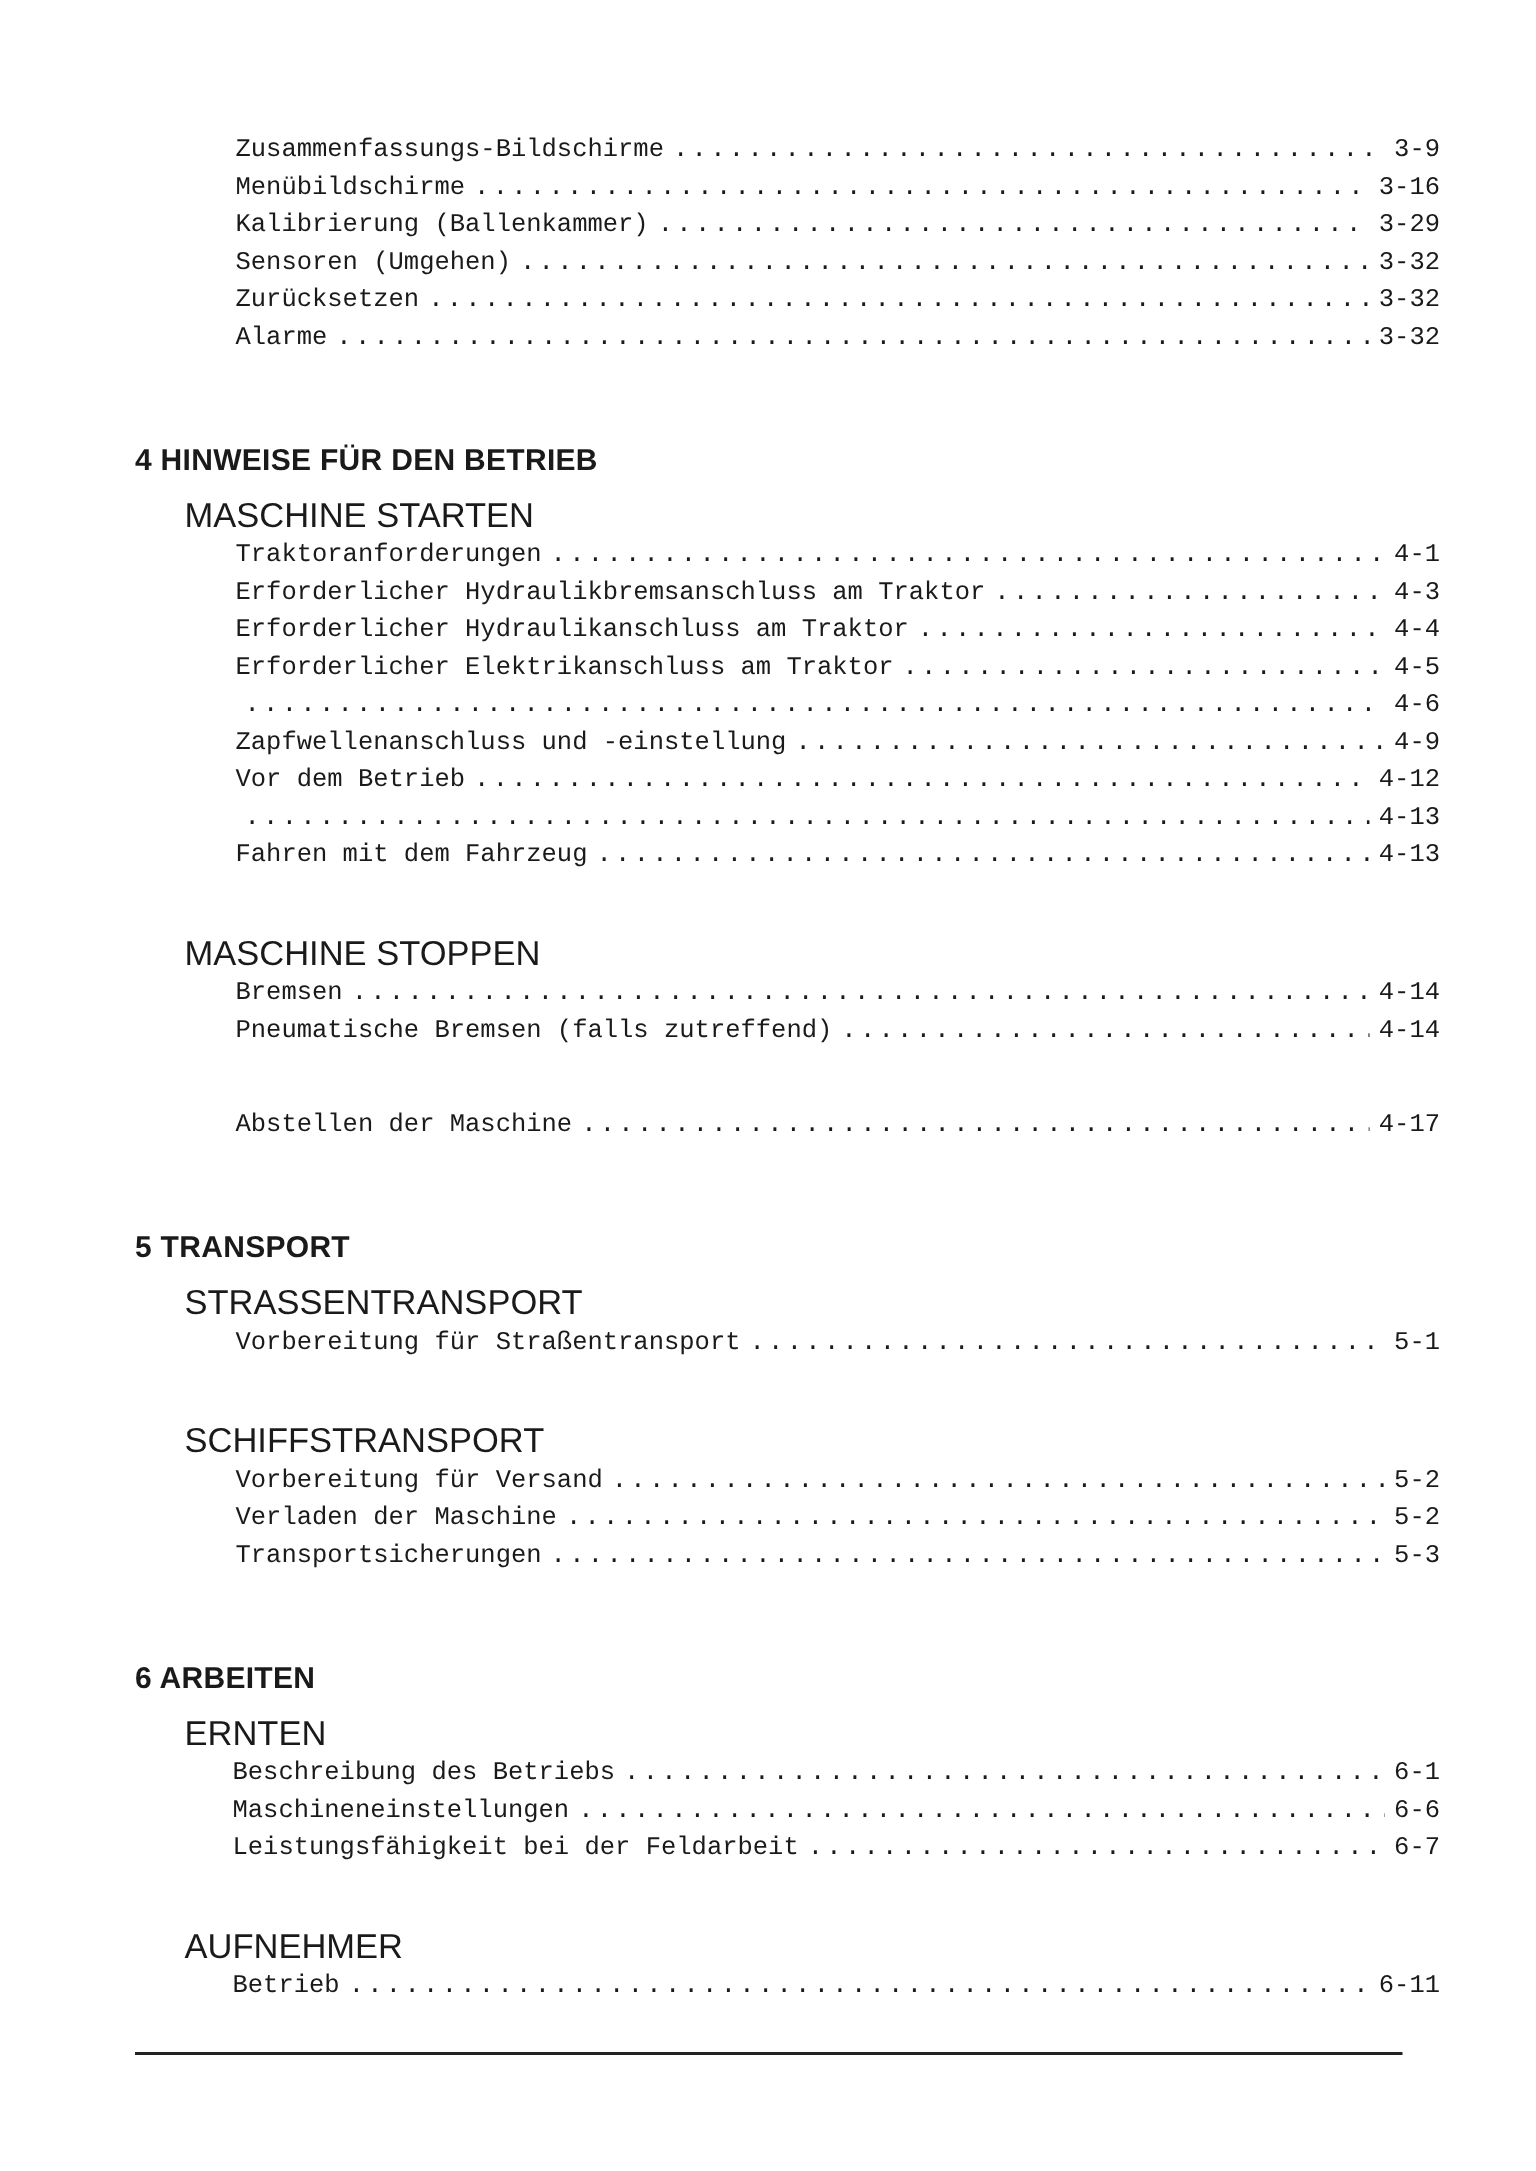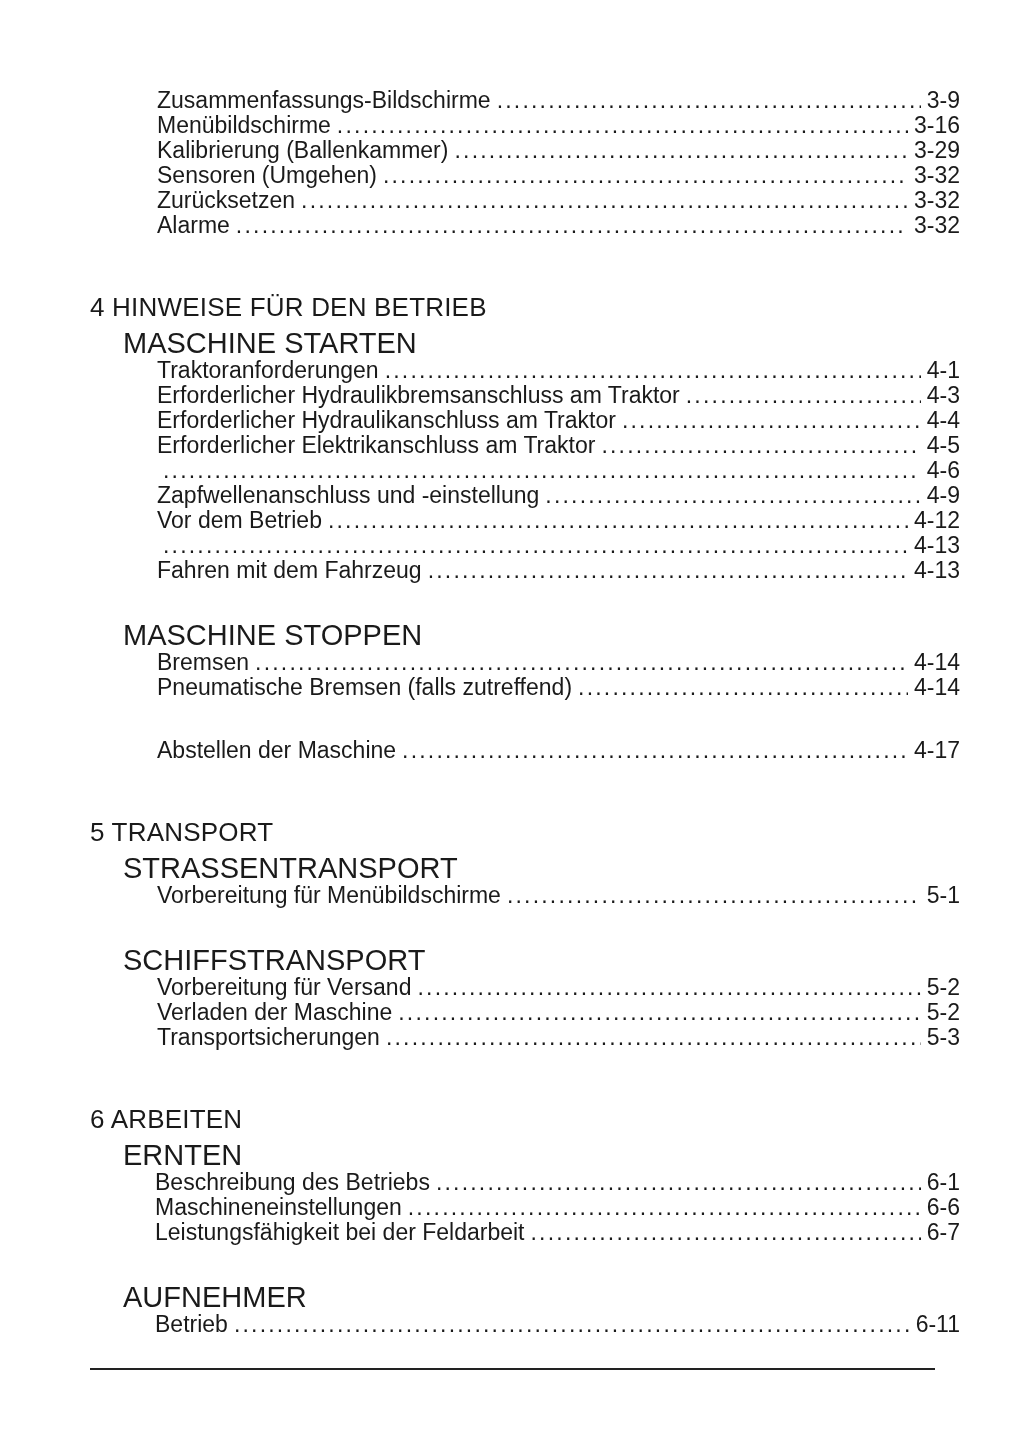--- a/index.html
+++ b/index.html
@@ -13,40 +13,41 @@
     height: 1447px;
     box-sizing: border-box;
     background: #ffffff;
     color: #1a1a1a;
     font-family: "Liberation Sans", "DejaVu Sans", sans-serif;
     padding: 88px 64px 0 90px;
     overflow: hidden;
   }
   .chapter { margin-top: 52px; }
   .chapter-title {
-    font-size: 26px;
+    font-size: 20px;
     line-height: 34px;
-    font-weight: 400;
+    font-weight: 700;
     letter-spacing: 0.2px;
   }
   .group { margin-top: 38px; }
   .group.first-in-chapter { margin-top: 5px; }
   .group-title {
-    font-size: 29px;
+    font-size: 23px;
     line-height: 29px;
     font-weight: 400;
     margin-left: 33px;
   }
   .entries { margin-left: 67px; }
   .entries.indent-1 { margin-left: 65px; }
   .entry {
     display: flex;
     align-items: baseline;
-    font-size: 23px;
+    font-size: 17px;
     line-height: 25px;
+    font-family: Liberation Mono, monospace;
   }
   .entry .label { white-space: nowrap; }
   .entry .dots {
     flex: 1;
     overflow: hidden;
     white-space: nowrap;
     margin: 0 3px 0 6px;
     letter-spacing: 2.2px;
     color: #1a1a1a;
   }
@@ -174,21 +175,21 @@
             </div>
           </div>
         </div>
       </div>
       <div class="chapter">
         <div class="chapter-title">5 TRANSPORT</div>
         <div class="group first-in-chapter">
           <div class="group-title">STRASSENTRANSPORT</div>
           <div class="entries indent-0">
             <div class="entry">
-              <span class="label">Vorbereitung für Menübildschirme</span>
+              <span class="label">Vorbereitung für Straßentransport</span>
               <span class="dots">................................................................................................................................................................</span>
               <span class="page-num">5-1</span>
             </div>
           </div>
         </div>
         <div class="group">
           <div class="group-title">SCHIFFSTRANSPORT</div>
           <div class="entries indent-0">
             <div class="entry">
               <span class="label">Vorbereitung für Versand</span>

